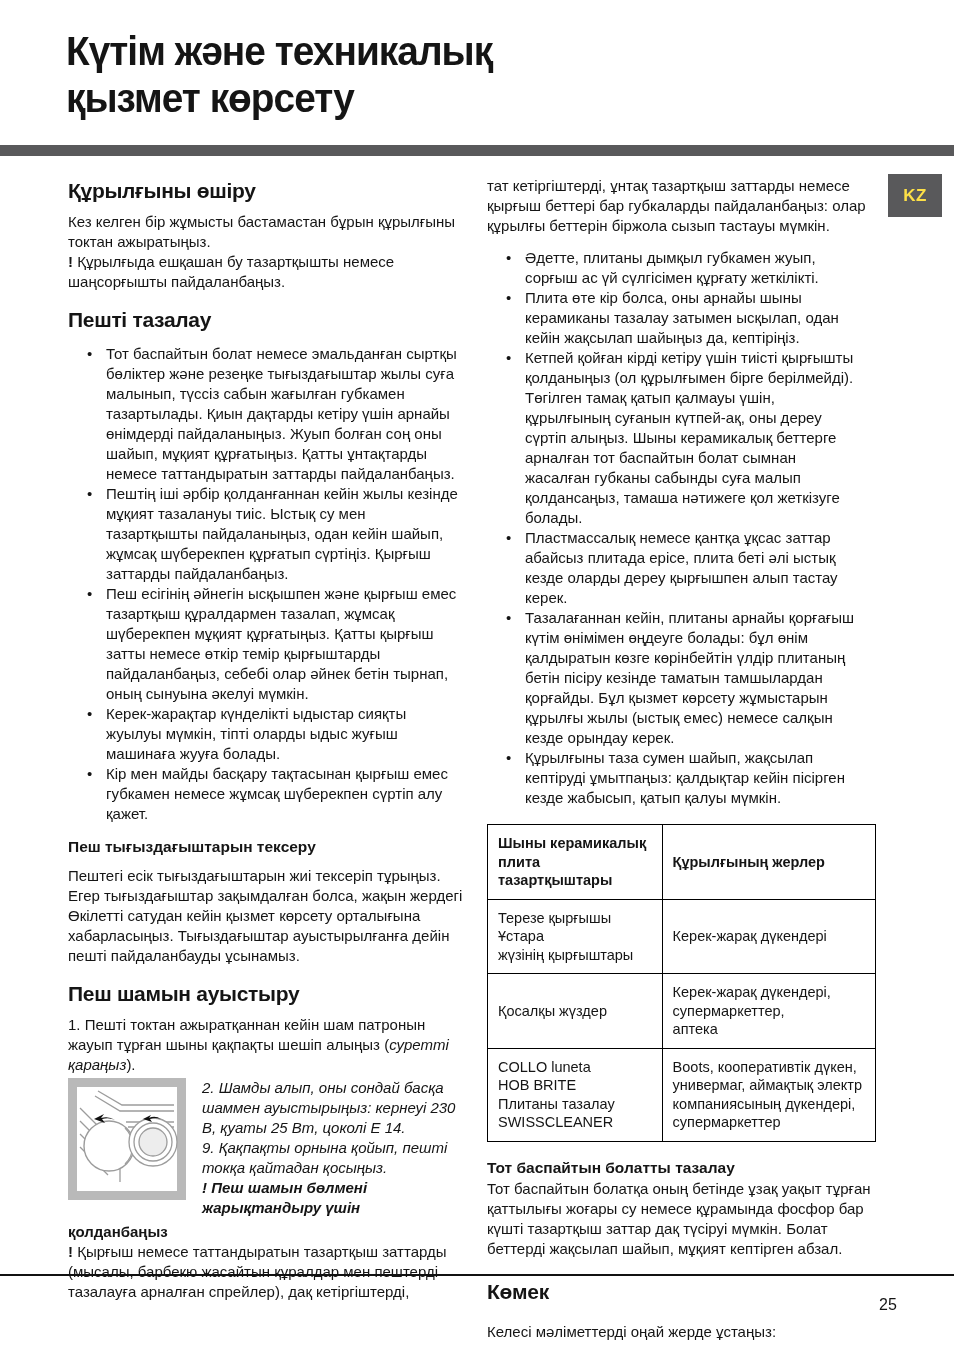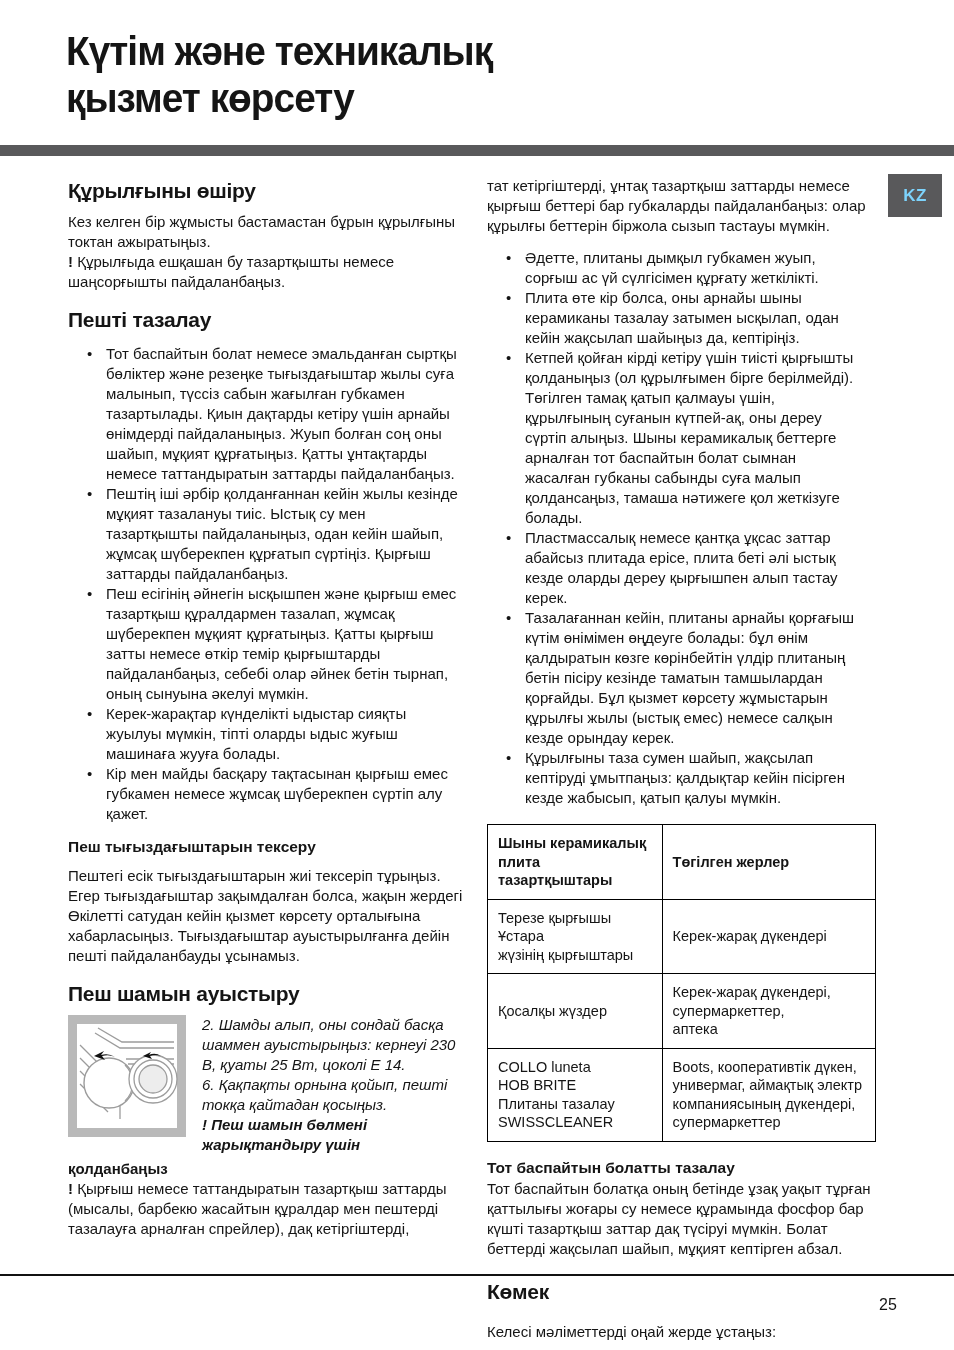--- a/index.html
+++ b/index.html
@@ -11,21 +11,21 @@
   
   .doc-title{
     position:absolute;left:66px;top:28px;margin:0;
     font-size:40px;line-height:47px;font-weight:bold;letter-spacing:-1px;
     transform:scaleX(.97);transform-origin:left top;
   }
   .doc-title span{display:block;}
   .title-rule{position:absolute;left:0;top:145px;width:954px;height:11px;}
   .kz-badge{
     position:absolute;left:888px;top:174px;width:54px;height:43px;
-    color:#7dd3fc;font-size:17px;font-weight:bold;
+    color:#fde047;font-size:17px;font-weight:bold;
     display:flex;align-items:center;justify-content:center;letter-spacing:.5px;
   }
   
   .col{position:absolute;top:176px;font-size:15px;line-height:20px;}
   .col-left{left:68px;width:402px;}
   .col-right{left:487px;width:389px;}
   h2.sec{font-size:21px;line-height:25px;font-weight:bold;margin:15px 0 9px;letter-spacing:-.3px;}
   .col-left h2.sec:first-child{margin-top:2px;}
   h3.sub{font-size:15.5px;line-height:19px;font-weight:bold;margin:13px 0 10px;}
   p{margin:0;}
@@ -75,20 +75,21 @@
       <li>Пештің іші әрбір қолданғаннан кейін жылы кезінде мұқият тазалануы тиіс. Ыстық су мен тазартқышты пайдаланыңыз, одан кейін шайып, жұмсақ шүберекпен құрғатып сүртіңіз. Қырғыш заттарды пайдаланбаңыз.</li>
       <li>Пеш есігінің әйнегін ысқышпен және қырғыш емес тазартқыш құралдармен тазалап, жұмсақ шүберекпен мұқият құрғатыңыз. Қатты қырғыш затты немесе өткір темір қырғыштарды пайдаланбаңыз, себебі олар әйнек бетін тырнап, оның сынуына әкелуі мүмкін.</li>
       <li>Керек-жарақтар күнделікті ыдыстар сияқты жуылуы мүмкін, тіпті оларды ыдыс жуғыш машинаға жууға болады.</li>
       <li>Кір мен майды басқару тақтасынан қырғыш емес губкамен немесе жұмсақ шүберекпен сүртіп алу қажет.</li>
     </ul>
 
     <h3 class="sub">Пеш тығыздағыштарын тексеру</h3>
     <p>Пештегі есік тығыздағыштарын жиі тексеріп тұрыңыз. Егер тығыздағыштар зақымдалған болса, жақын жердегі Өкілетті сатудан кейін қызмет көрсету орталығына хабарласыңыз. Тығыздағыштар ауыстырылғанға дейін пешті пайдаланбауды ұсынамыз.</p>
 
     <h2 class="sec">Пеш шамын ауыстыру</h2>
+    <p><span>1. Пешті токтан ажыратқаннан кейін шам патронын жауып тұрған шыны қақпақты шешіп алыңыз (</span><span class="ital">суретті қараңыз</span><span>).</span></p>
 
     <div class="figrow">
       <div class="lampbox">
         <svg width="118" height="122" viewBox="0 0 118 122">
           <rect x="0" y="0" width="118" height="122" fill="#b9b9b9"></rect>
           <rect x="9" y="9" width="100" height="104" fill="#ffffff"></rect>
           <g stroke="#9c9c9c" stroke-width="1.3" fill="none">
             <line x1="12" y1="30" x2="56" y2="74"></line>
             <line x1="12" y1="43" x2="50" y2="81"></line>
             <line x1="12" y1="56" x2="45" y2="89"></line>
@@ -103,21 +104,21 @@
           <path d="M57,50 a25,25 0 0 1 0,36" fill="none" stroke="#9c9c9c" stroke-width="1.2"></path>
           <circle cx="85" cy="64" r="24" fill="#ffffff" stroke="#9c9c9c" stroke-width="1.3"></circle>
           <circle cx="85" cy="64" r="19" fill="#ffffff" stroke="#9c9c9c" stroke-width="1.3"></circle>
           <circle cx="85" cy="64" r="14" fill="#ededed" stroke="#9c9c9c" stroke-width="1.3"></circle>
           <path d="M47,42 q-6,-4 -14,-2 l3,-4 -10,5 11,4 -3,-4 q7,-2 13,1 z" fill="#111"></path>
           <path d="M93,41 q-6,-4 -12,-1 l2,-3 -8,4 9,3 -2,-3 q5,-2 11,0 z" fill="#111"></path>
         </svg>
       </div>
       <div class="figtext">
         <p>2. Шамды алып, оны сондай басқа шаммен ауыстырыңыз: кернеуі 230 В, қуаты 25 Вт, цоколі Е 14.</p>
-        <p>6. Қақпақты орнына қойып, пешті токқа қайтадан қосыңыз.</p>
+        <p>9. Қақпақты орнына қойып, пешті токқа қайтадан қосыңыз.</p>
         <p class="bold">! Пеш шамын бөлмені жарықтандыру үшін</p>
       </div>
     </div>
     <p class="standalone-bold">қолданбаңыз</p>
 
     <p><span class="bold">!</span><span> Қырғыш немесе таттандыратын тазартқыш заттарды (мысалы, барбекю жасайтын құралдар мен пештерді тазалауға арналған спрейлер), дақ кетіргіштерді,</span></p>
 
   </div>
 
   <div class="col col-right">
@@ -131,21 +132,21 @@
       <li>Пластмассалық немесе қантқа ұқсас заттар абайсыз плитада ерісе, плита беті әлі ыстық кезде оларды дереу қырғышпен алып тастау керек.</li>
       <li>Тазалағаннан кейін, плитаны арнайы қорғағыш күтім өнімімен өңдеуге болады: бұл өнім қалдыратын көзге көрінбейтін үлдір плитаның бетін пісіру кезінде таматын тамшылардан қорғайды. Бұл қызмет көрсету жұмыстарын құрылғы жылы (ыстық емес) немесе салқын кезде орындау керек.</li>
       <li>Құрылғыны таза сумен шайып, жақсылап кептіруді ұмытпаңыз: қалдықтар кейін пісірген кезде жабысып, қатып қалуы мүмкін.</li>
     </ul>
 
     <table class="cleaners">
       <tbody>
           <tr>
         <th class="c1">Шыны керамикалық
 плита тазартқыштары</th>
-        <th>Төгілген жерлер</th>
+        <th>Құрылғының жерлер</th>
       </tr>
       <tr>
         <td class="c1">Терезе қырғышы Ұстара
 жүзінің қырғыштары</td>
         <td>Керек-жарақ дүкендері</td>
       </tr>
       <tr>
         <td class="c1">Қосалқы жүздер</td>
         <td>Керек-жарақ дүкендері,
 супермаркеттер,

